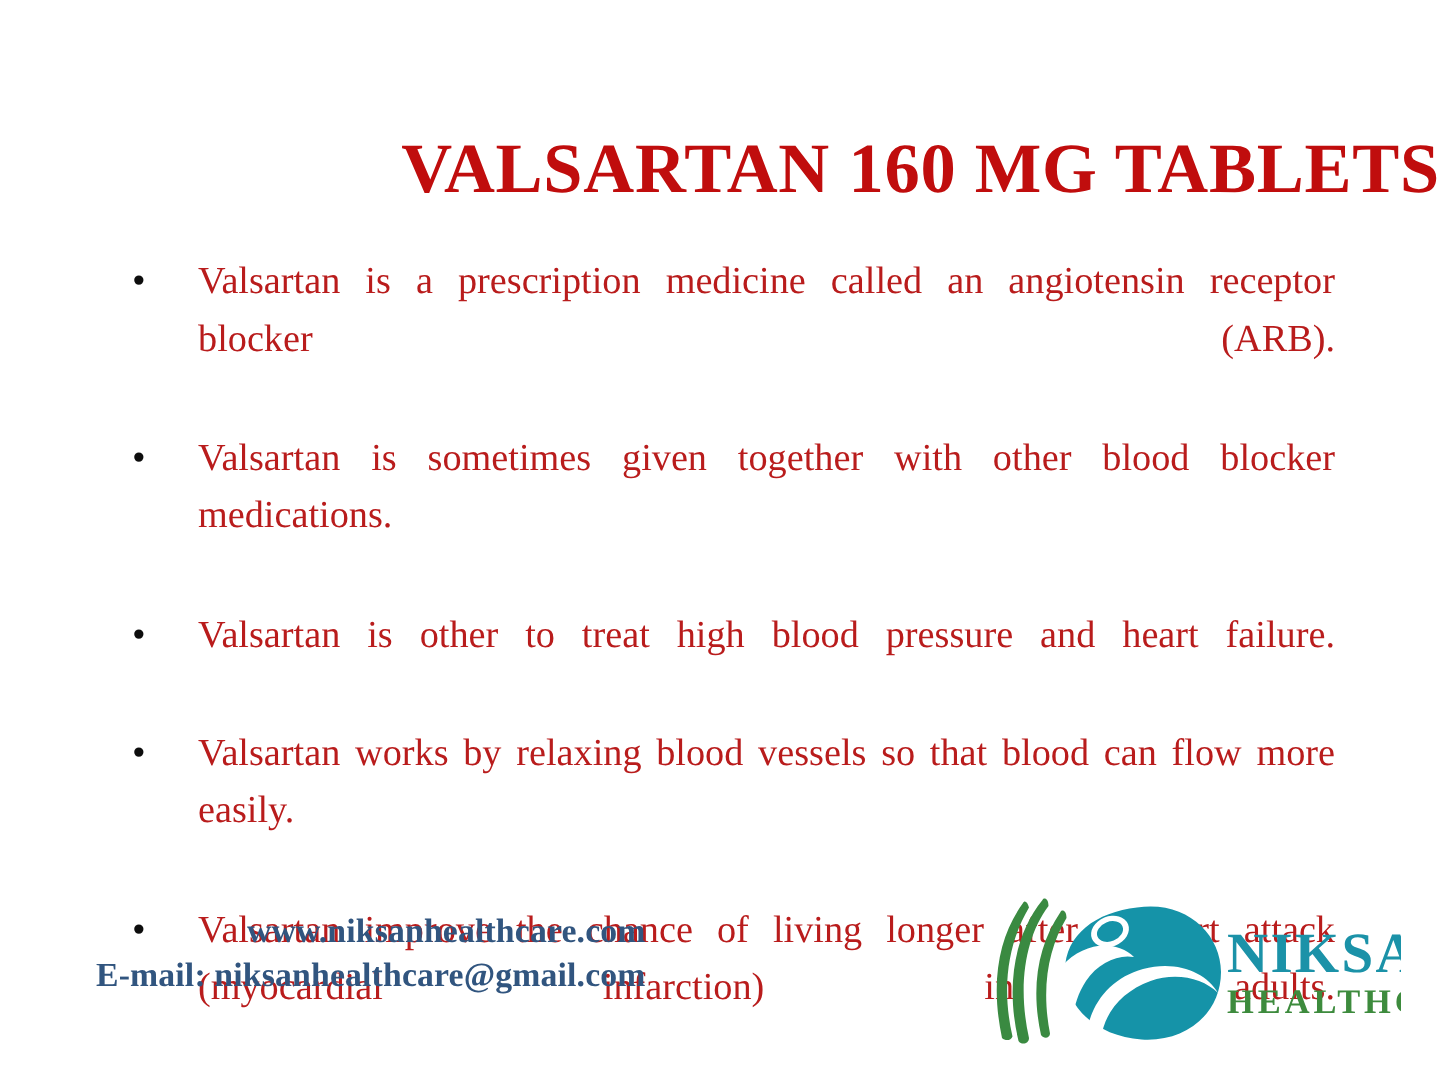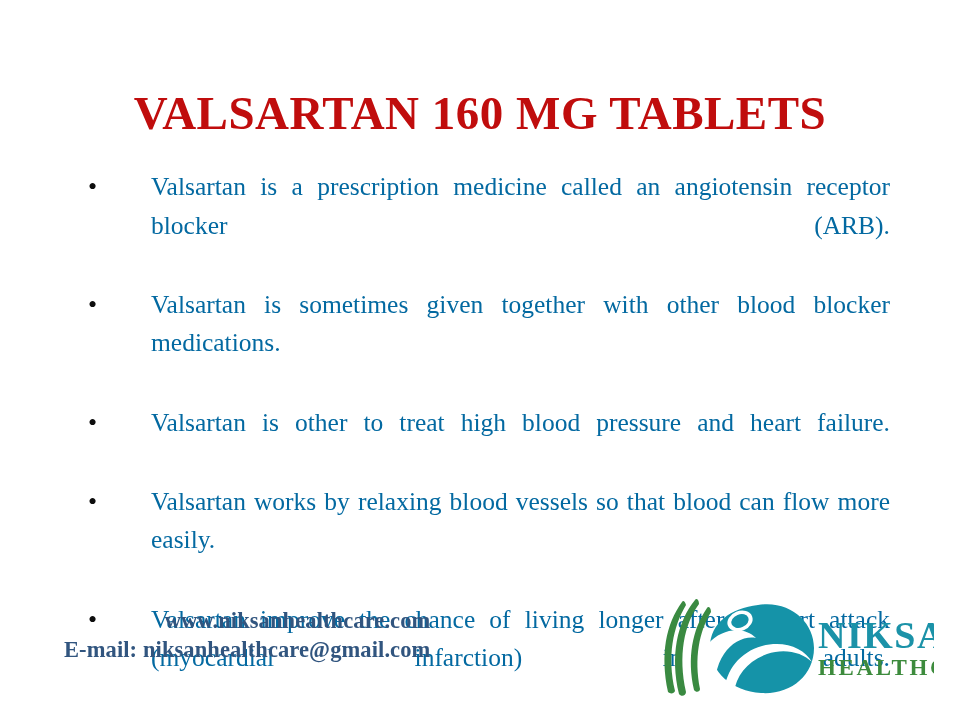--- a/index.html
+++ b/index.html
@@ -21,21 +21,21 @@
     background: #ffffff;
     box-sizing: border-box;
   }
 
   
   .title {
     position: absolute;
     left: 0;
     top: 57px;
     width: 960px;
-    text-align: center;
+    text-align: right;
     color: #c00d0d;
     font-family: "Liberation Serif", "DejaVu Serif", serif;
     font-weight: bold;
     font-size: 47px;
     line-height: 1.08;
     letter-spacing: 0.5px;
     white-space: nowrap;
   }
 
   
@@ -59,28 +59,27 @@
     width: 14px;
     text-align: left;
     color: #0d0d0d;
     font-size: 26px;
     line-height: 38.6px;
     font-family: "Liberation Serif", "DejaVu Serif", serif;
   }
 
   .bullet-text {
     display: block;
-    color: #0369a1;
+    color: #b91c1c;
     font-family: "Liberation Serif", "DejaVu Serif", serif;
     font-size: 25.5px;
     line-height: 38.6px;
     text-align: justify;
     text-justify: inter-word;
     hyphens: none;
-    margin-left: 19px;
   }
   
   .bullet-text::after {
     content: "";
     display: inline-block;
     width: 100%;
   }
 
   
   .footer-contact {

